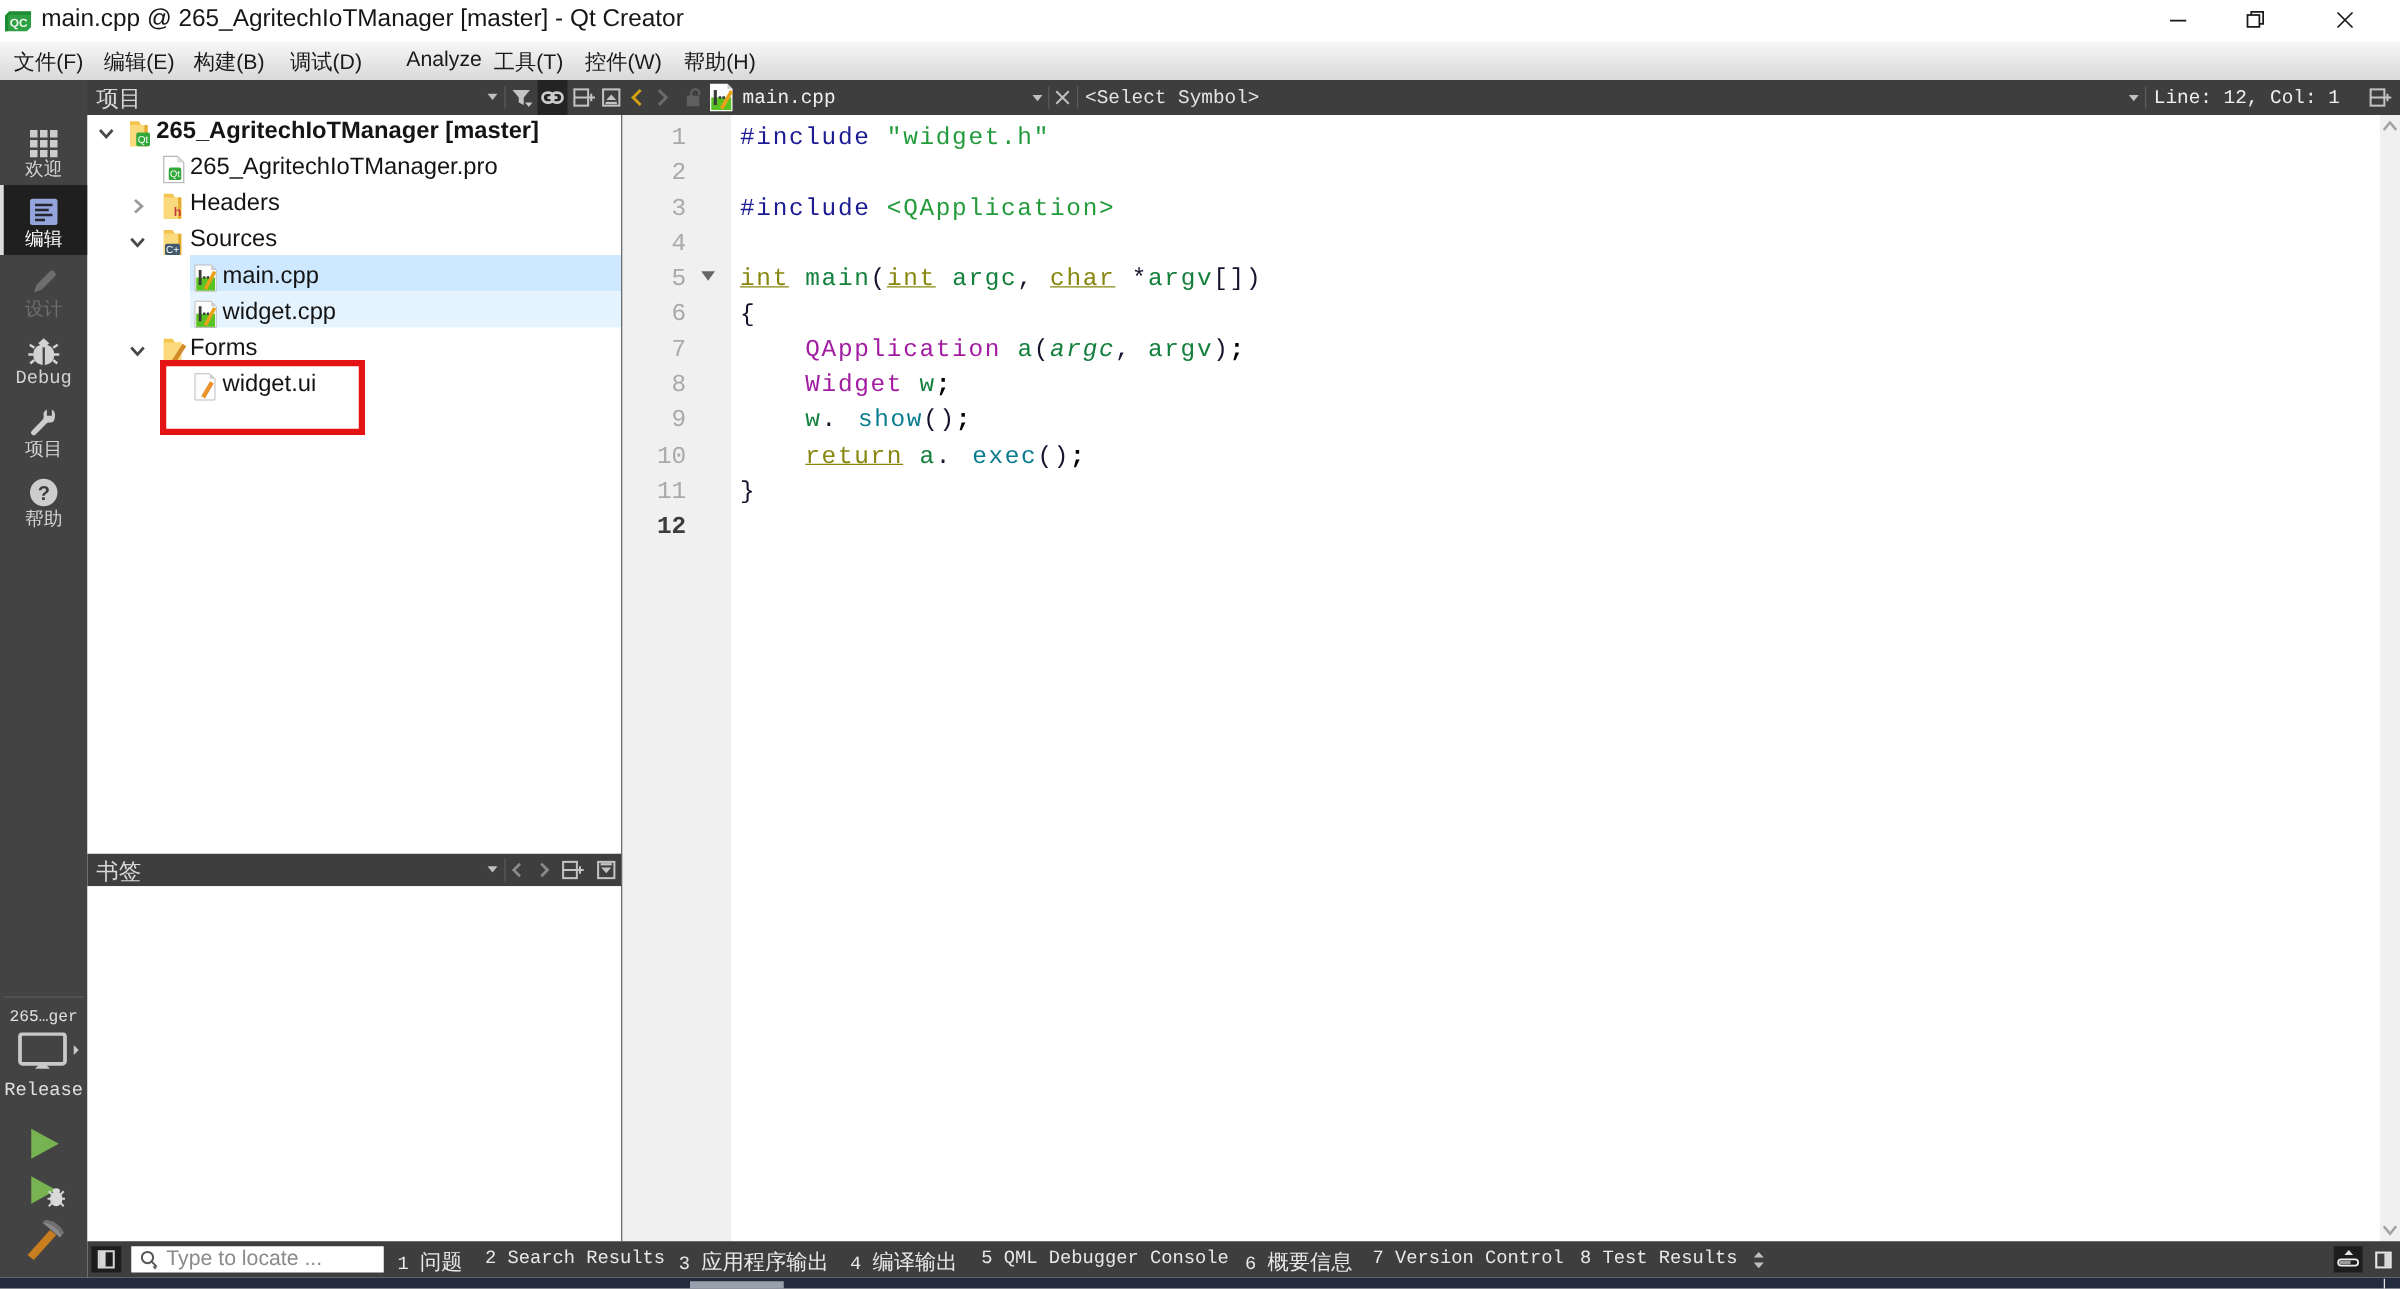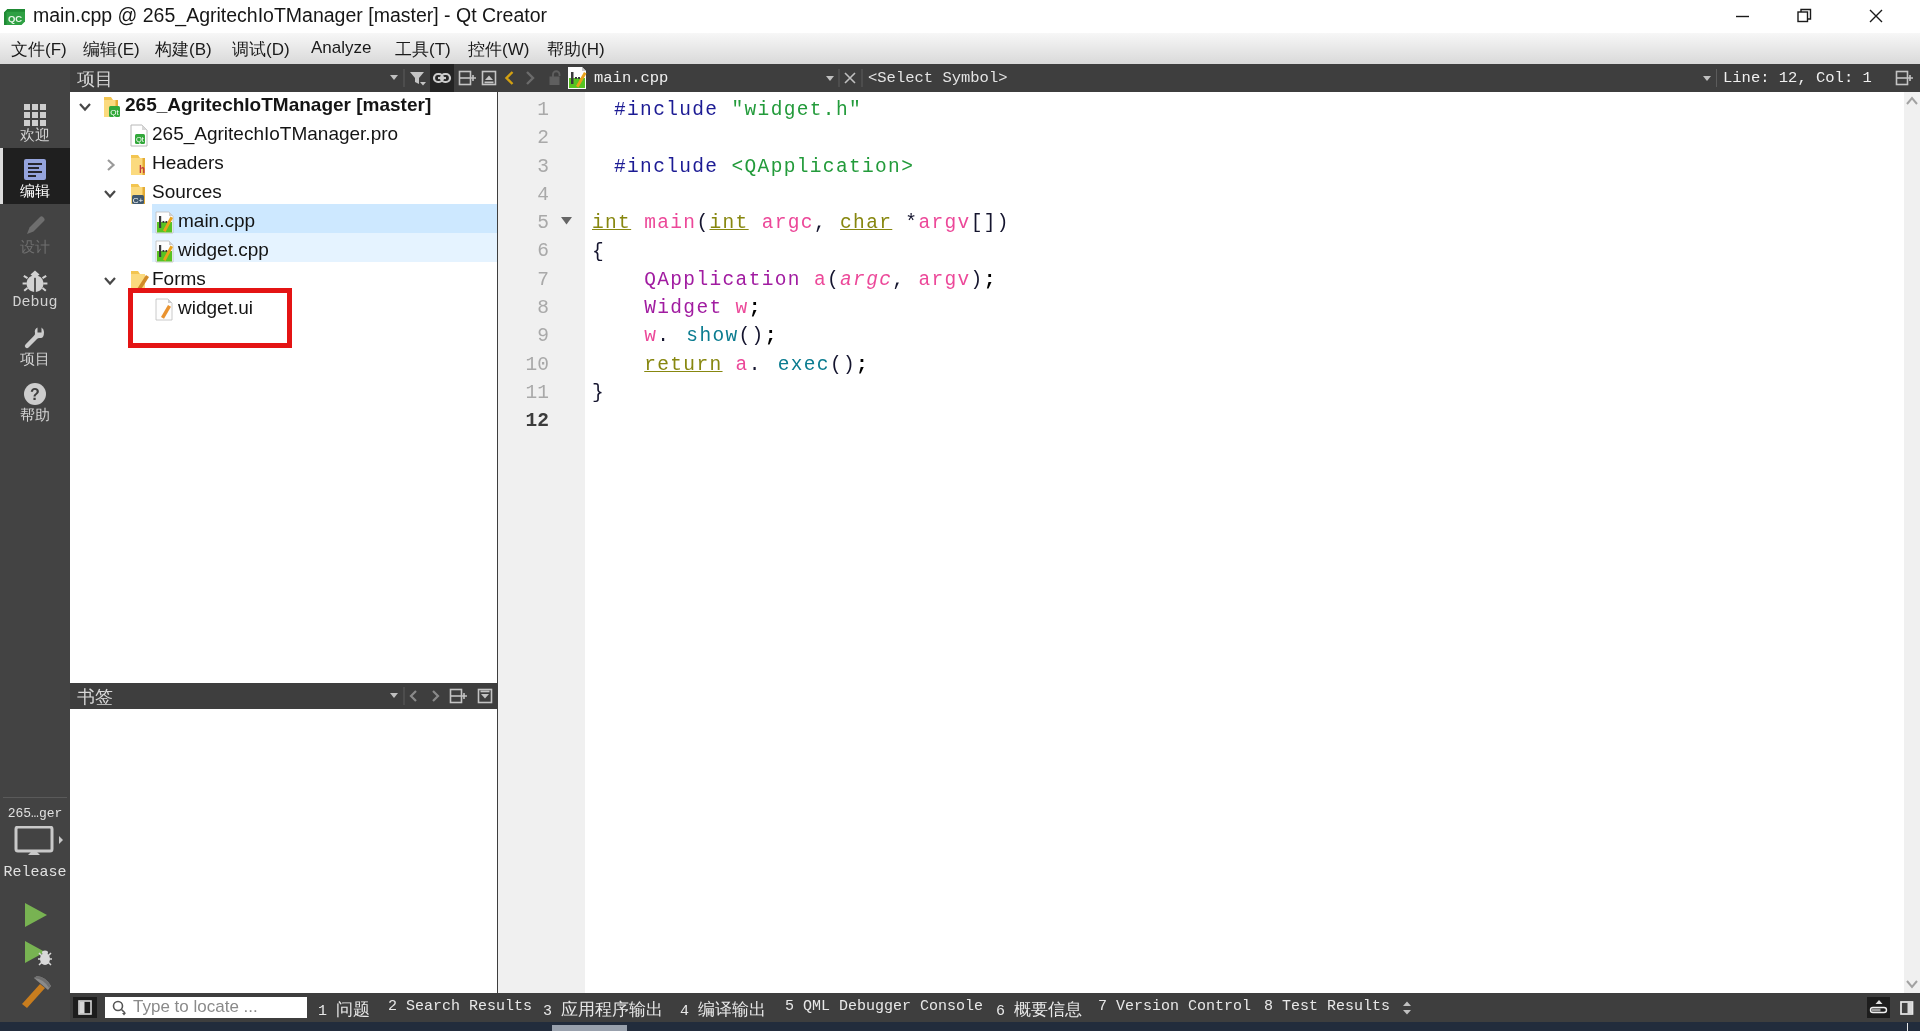--- a/index.html
+++ b/index.html
@@ -43,25 +43,25 @@
 
   
   #gutter { left:498px; top:92px; width:87px; height:901px; background:#f0f0f0; }
   #codearea { left:585px; top:92px; width:1319px; height:901px; background:#fff; }
   #scrollbar { left:1904px; top:92px; width:16px; height:901px; background:#f0f0f0; }
   .cl { position:absolute; left:0; width:100%; height:29px; font-family:"Liberation Mono", monospace;
         font-size:19.5px; letter-spacing:1.35px; white-space:pre; }
   .ln { position:absolute; right:36px; height:29px; font-family:"Liberation Mono", monospace;
         font-size:19.5px; color:#a9a9a9; }
   .k { color:#87870f;text-decoration:underline; }      
-  .p { color:#1c1b94;margin-left:22px; }      
+  .p { color:#1c1b94; }      
   .s { color:#239b3b; }      
   .t { color:#a11ca1; }      
   .f { color:#0b7c90;margin-left:16px; }      
-  .v { color:#ec4899; }      
+  .v { color:#15803d; }      
   .d { color:#14142e; }      
   .b { color:#000; font-weight:bold; }
 
   
   #statusbar { left:70px; top:993px; width:1850px; height:29px; background:#3e3e3e;
      color:#e8e8e8; font-family:"Liberation Mono", monospace; font-size:15px; }
   #taskbar { left:0; top:1022px; width:1920px; height:9px; background:#222c3c; }
 
   .mono { font-family:"Liberation Mono", monospace; }
   .cjk { font-size:17px; }
@@ -85,21 +85,21 @@
       <path d="M76 12 L76 9.5 L85.5 9.5 L85.5 19 L83 19"></path>
       <path d="M145 10 L157 22 M157 10 L145 22"></path>
     </g>
   </svg>
 
   <div id="menubar" class="abs">
     <span style="left:11px">文件(F)</span>
     <span style="left:83px">编辑(E)</span>
     <span style="left:155px">构建(B)</span>
     <span style="left:232px">调试(D)</span>
-    <span style="left:311px">Analyze</span>
+    <span style="left:325px">Analyze</span>
     <span style="left:395px">工具(T)</span>
     <span style="left:468px">控件(W)</span>
     <span style="left:547px">帮助(H)</span>
   </div>
 
   <div id="toolrow" class="abs"></div>
   <div class="abs phead" style="left:70px;top:64px;width:427px;height:28px;font-size:18px">
     <span style="position:absolute;left:7px;top:3px">项目</span>
   </div>
 

